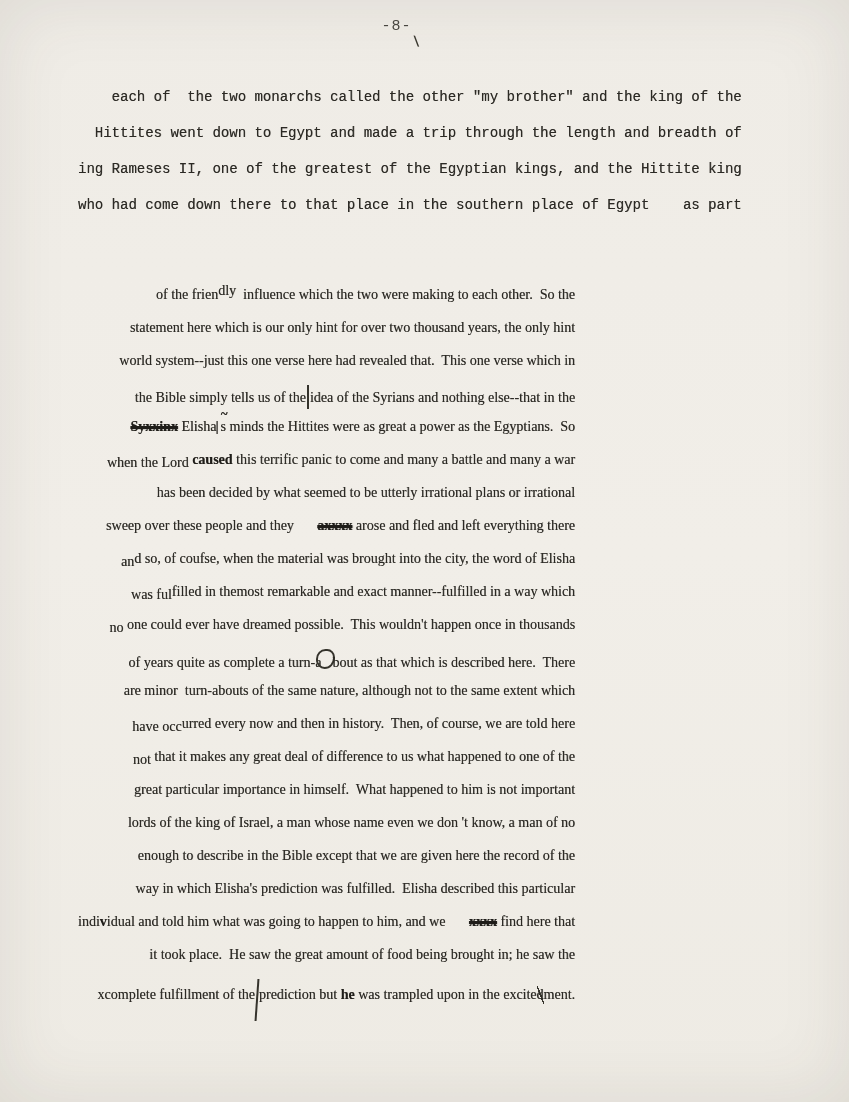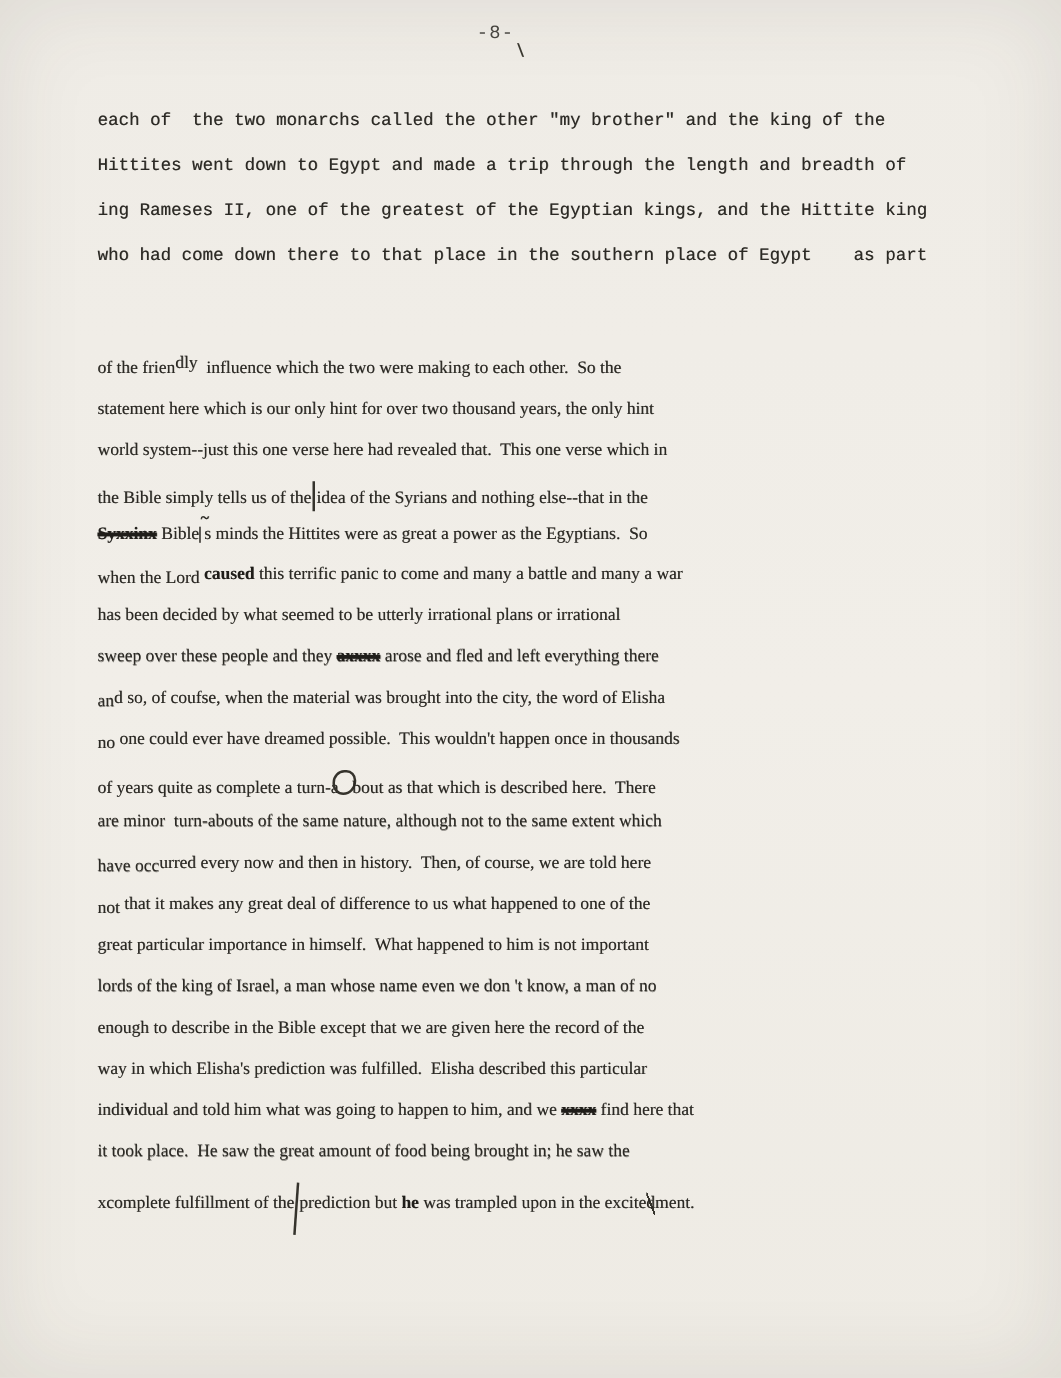--- a/index.html
+++ b/index.html
@@ -31,29 +31,31 @@
     transform:rotate(8deg);
   }
   .para{position:absolute;left:78px;}
   .para1{top:88px;}
   .para2{top:286px;font-family:Liberation Serif, serif;}
   .line{
     white-space:pre;
     font-size:14px;
     line-height:18px;
     text-shadow:0.3px 0.3px 0.3px rgba(43,41,36,0.55);
+    text-align:right;
   }
   .para1 .line{height:36px;}
   .para2 .line{height:33px;}
   
   .strike{
     font-weight:700;
     text-decoration:line-through;
     text-decoration-thickness:2.5px;
     color:#1f1d19;
+    margin-left:20px;
   }
   .bold{font-weight:700;color:#1f1d19;}
   .lower{position:relative;top:3px;}
   .raise{position:relative;top:-4px;}
   .bar{
     display:inline-block;width:2px;height:24px;
     background:#35332c;vertical-align:-7px;margin:0 1px;
   }
   .bartall{
     display:inline-block;width:2px;height:42px;
@@ -86,25 +88,26 @@
       <div class="line"><span>each of  the two monarchs called the other "my brother" and the king of the</span></div>
       <div class="line"><span>Hittites went down to Egypt and made a trip through the length and breadth of</span></div>
       <div class="line"><span>ing Rameses II, one of the greatest of the Egyptian kings, and the Hittite king</span></div>
       <div class="line"><span>who had come down there to that place in the southern place of Egypt    as part</span></div>
     </div>
   <div class="para para2">
       <div class="line"><span>of the frien</span><span class="raise">dly</span><span>  influence which the two were making to each other.  So the</span></div>
       <div class="line"><span>statement here which is our only hint for over two thousand years, the only hint</span></div>
       <div class="line"><span>world system--just this one verse here had revealed that.  This one verse which in</span></div>
       <div class="line"><span>the Bible simply tells us of the</span><span class="bar"></span><span>idea of the Syrians and nothing else--that in the</span></div>
-      <div class="line"><span class="strike">Syxxinx</span><span> Bible</span><span class="insmark">|</span><span class="above">~</span><span>s minds the Hittites were as great a power as the Egyptians.  So</span></div>
+      <div class="line"><span class="strike">Syxxinx</span><span> Elisha</span><span class="insmark">|</span><span class="above">~</span><span>s minds the Hittites were as great a power as the Egyptians.  So</span></div>
       <div class="line"><span class="lower">when the Lord </span><span class="bold">caused</span><span> this terrific panic to come and many a battle and many a war</span></div>
       <div class="line"><span>has been decided by what seemed to be utterly irrational plans or irrational</span></div>
       <div class="line"><span>sweep over these people and they </span><span class="strike">axxxx</span><span> arose and fled and left everything there</span></div>
       <div class="line"><span class="lower">an</span><span>d so, of coufse, when the material was brought into the city, the word of Elisha</span></div>
+      <div class="line"><span class="lower">was ful</span><span>filled in themost remarkable and exact manner--fulfilled in a way which</span></div>
       <div class="line"><span class="lower">no</span><span> one could ever have dreamed possible.  This wouldn't happen once in thousands</span></div>
       <div class="line"><span>of years quite as complete a turn-a</span><span class="loop"></span><span>bout as that which is described here.  There</span></div>
       <div class="line"><span>are minor  turn-abouts of the same nature, although not to the same extent which</span></div>
       <div class="line"><span class="lower">have occ</span><span>urred every now and then in history.  Then, of course, we are told here</span></div>
       <div class="line"><span class="lower">not</span><span> that it makes any great deal of difference to us what happened to one of the</span></div>
       <div class="line"><span>great particular importance in himself.  What happened to him is not important</span></div>
       <div class="line"><span>lords of the king of Israel, a man whose name even we don 't know, a man of no</span></div>
       <div class="line"><span>enough to describe in the Bible except that we are given here the record of the</span></div>
       <div class="line"><span>way in which Elisha's prediction was fulfilled.  Elisha described this particular</span></div>
       <div class="line"><span>indi</span><span class="bold">v</span><span>idual and told him what was going to happen to him, and we </span><span class="strike">xxxx</span><span> find here that</span></div>

